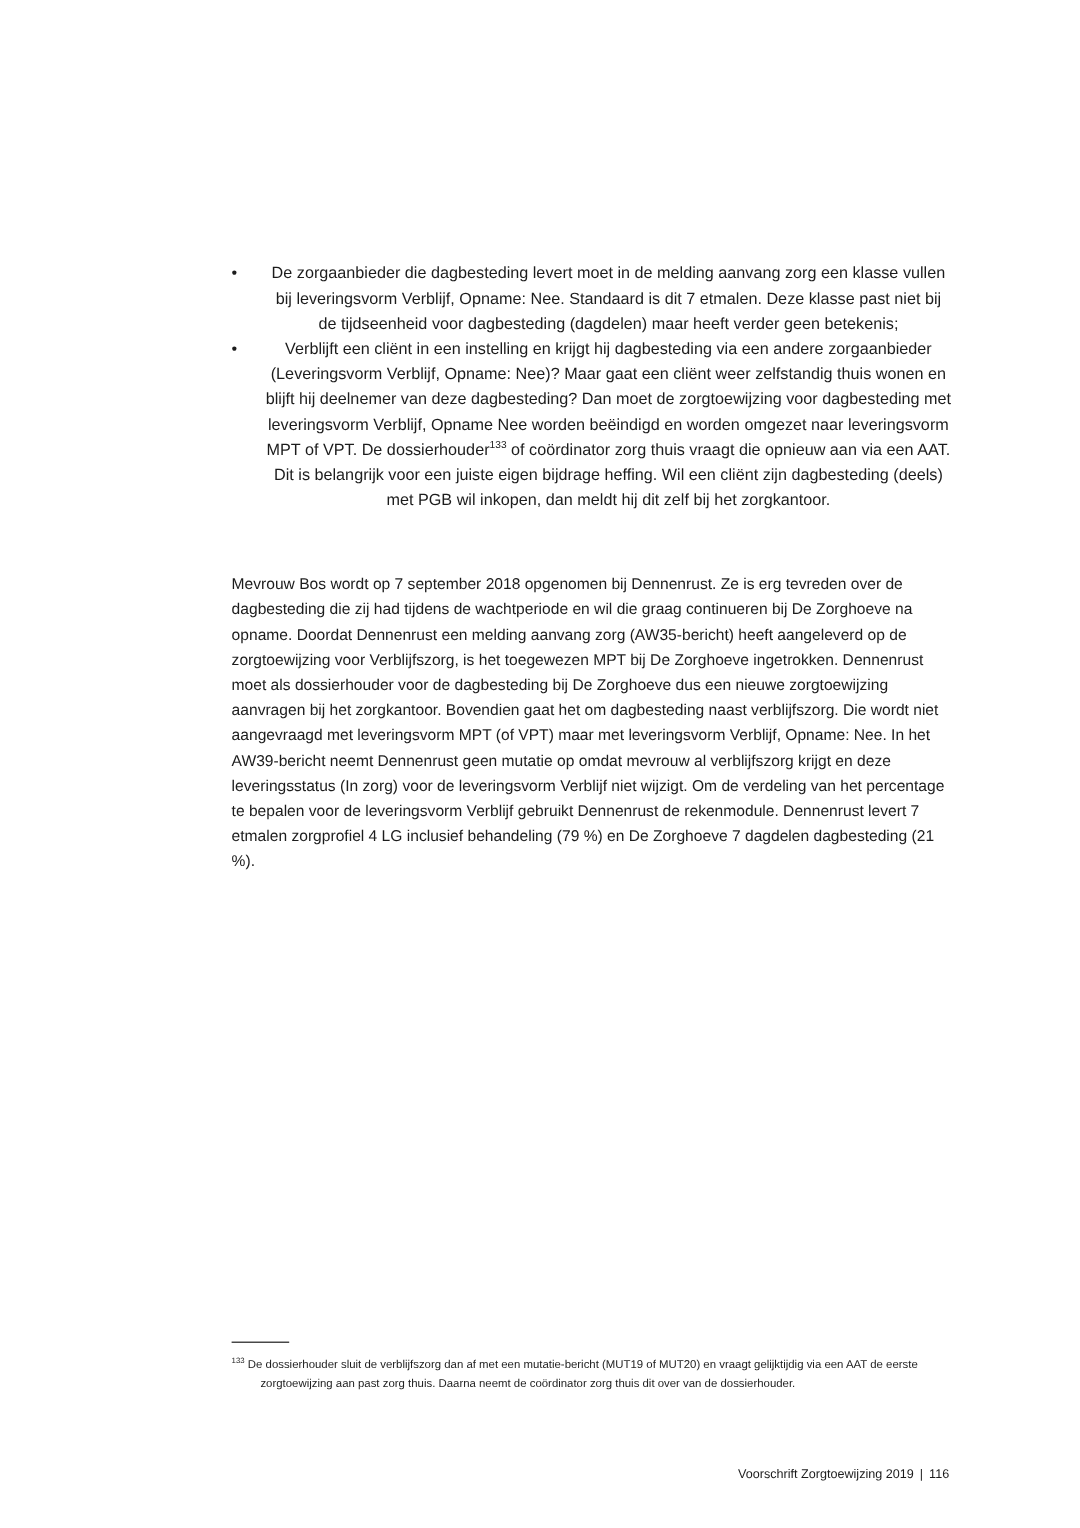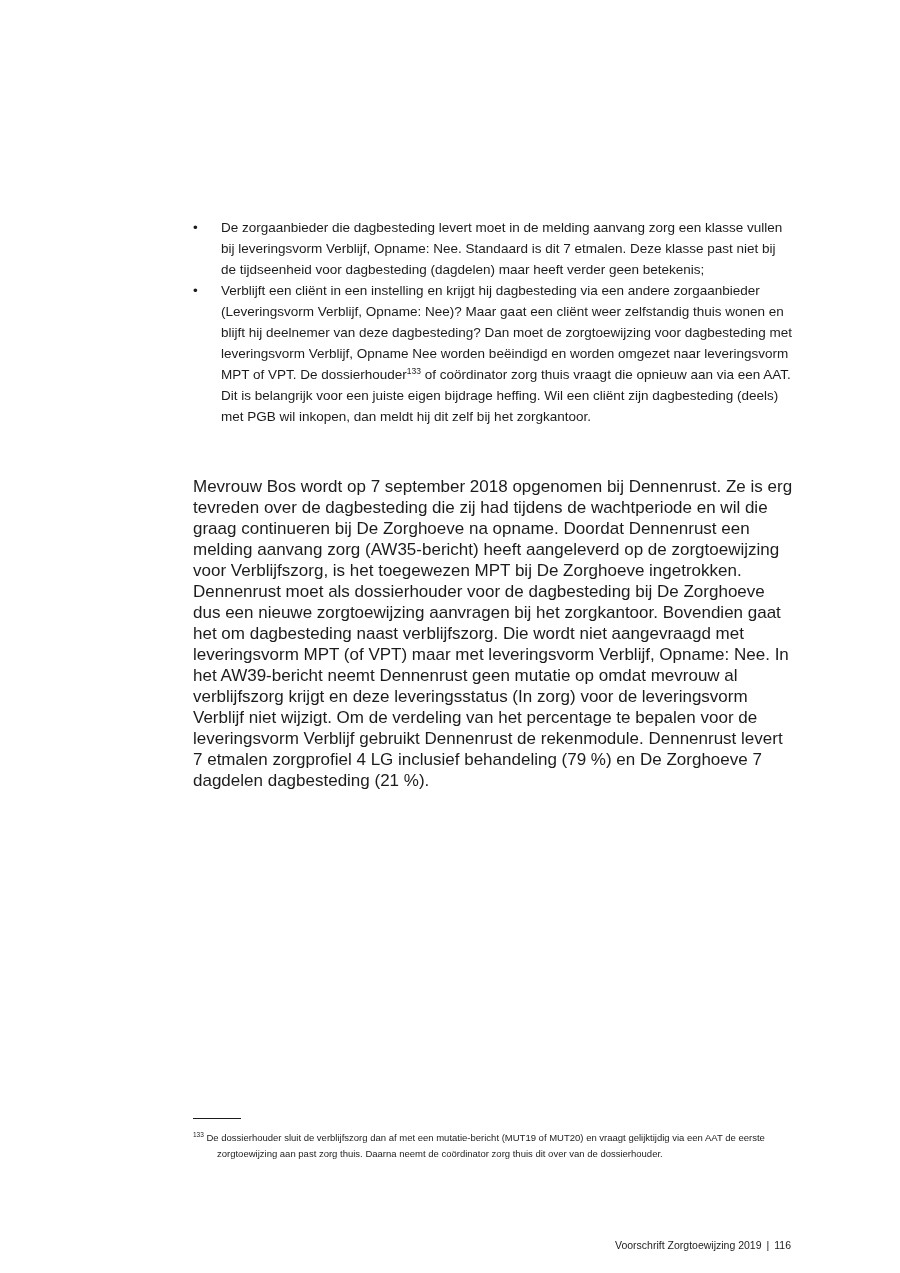--- a/index.html
+++ b/index.html
@@ -27,28 +27,28 @@
   .bullet-marker {
     flex: 0 0 28px;
     width: 28px;
     font-size: 13.5px;
     line-height: 21px;
   }
   .bullet-text {
     flex: 1 1 auto;
     font-size: 13.5px;
     line-height: 21px;
-    text-align: left;
+    text-align: center;
   }
   .body-paragraph {
     position: absolute;
     left: 193px;
     top: 476px;
     width: 600px;
-    font-size: 17px;
+    font-size: 13px;
     line-height: 21px;
     text-align: left;
   }
   sup.fn-ref {
     font-size: 8.5px;
     vertical-align: super;
     line-height: 0;
   }
   .footnote-area {
     position: absolute;
@@ -73,21 +73,20 @@
     font-size: 6.5px;
   }
   .page-footer {
     position: absolute;
     top: 1222px;
     right: 109px;
     font-size: 10.5px;
     line-height: 14px;
     white-space: nowrap;
     color: #1c1c1c;
-    margin-top: 16px;
   }
   .footer-sep { margin: 0 5px; }
 </style>
 </head>
 <body>
 
 <div class="page">
 
   <ul class="bullet-list">
     <li class="bullet-item">

